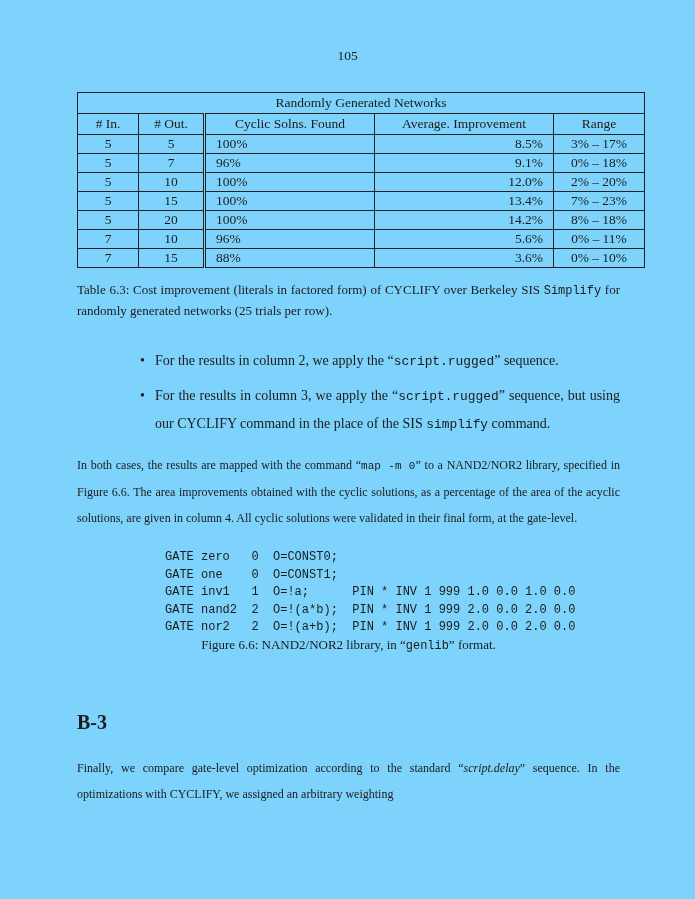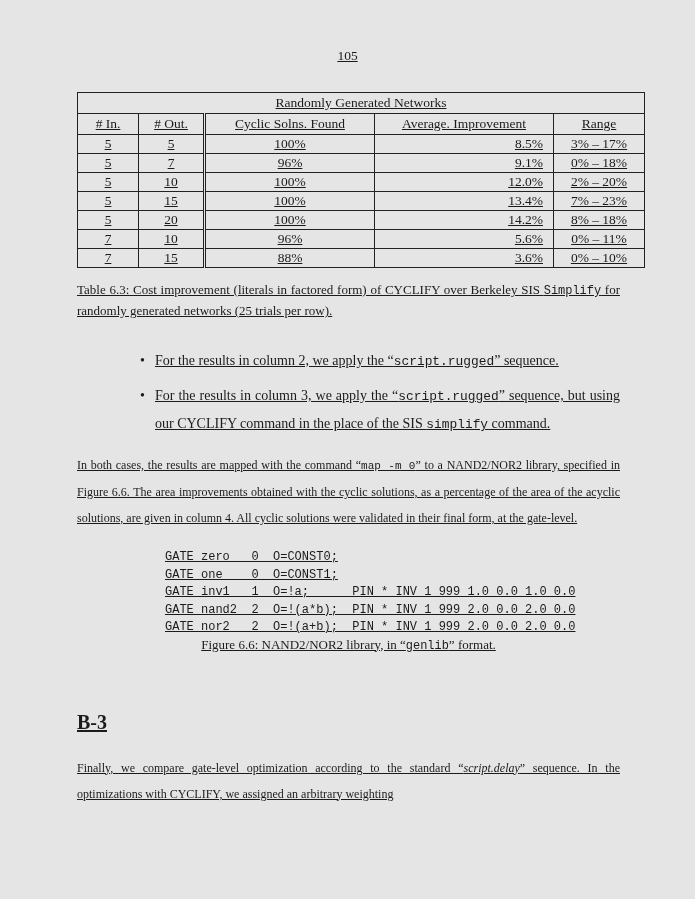--- a/index.html
+++ b/index.html
@@ -4,25 +4,24 @@
 <style>
   html, body {
     margin: 0;
     padding: 0;
     background: #ffffff;
   }
   .page {
     position: relative;
     width: 695px;
     height: 899px;
-    background: #e5e5e5;
+    background: #7dd3fc;
     color: #1b1b1b;
     font-family: "Liberation Serif", "DejaVu Serif", serif;
     overflow: hidden;
-    text-decoration: underline;
   }
   .page-number {
     margin-top: 48px;
     text-align: center;
     font-size: 13.5px;
   }
   .content {
     margin-left: 77px;
     width: 543px;
   }
@@ -40,21 +39,21 @@
     line-height: 16px;
     white-space: nowrap;
   }
   table.data-table .table-title {
     text-align: center;
     padding: 2px 8px;
   }
   table.data-table thead tr.head-row th { text-align: center; padding: 2px 10px; }
   table.data-table .col0 { text-align: center; min-width: 40px; }
   table.data-table .col1 { text-align: center; min-width: 44px; }
-  table.data-table .col2 { text-align: center;  min-width: 148px; border-left: 3px double #222222; }
+  table.data-table .col2 { text-align: left;  min-width: 148px; border-left: 3px double #222222; }
   table.data-table .col3 { text-align: right;  min-width: 158px; }
   table.data-table .col4 { text-align: center; min-width: 70px; }
   
   .caption {
     margin-top: 12px;
     font-size: 13px;
     line-height: 20px;
     text-align: justify;
   }
   ul.bullets {

